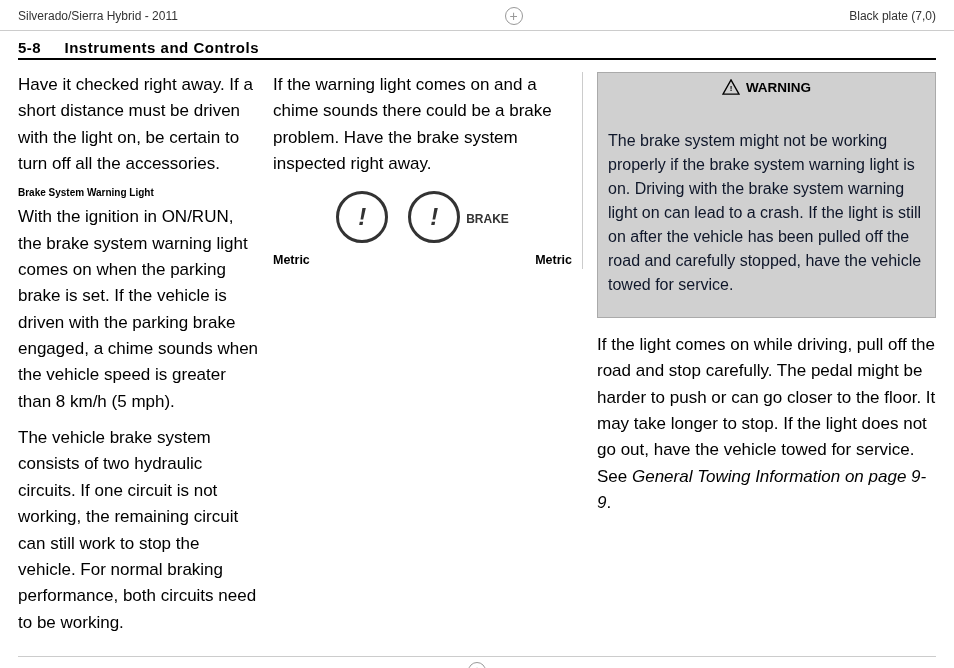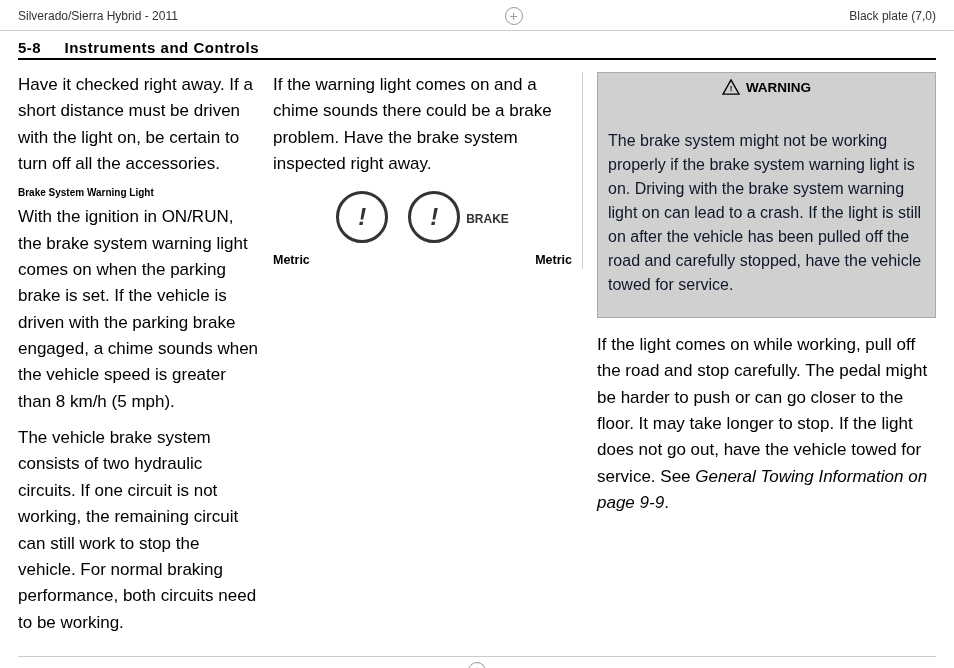--- a/index.html
+++ b/index.html
@@ -310,21 +310,21 @@
                 <polygon points="10,1 19,17 1,17" fill="none" stroke="#000" stroke-width="1.5"></polygon>
                 <text x="10" y="14" text-anchor="middle" font-size="9" font-weight="bold" fill="#000">!</text>
               </svg>
             </div>
             <span>WARNING</span>
           </div>
           <p class="warning-text">The brake system might not be working properly if the brake system warning light is on. Driving with the brake system warning light on can lead to a crash. If the light is still on after the vehicle has been pulled off the road and carefully stopped, have the vehicle towed for service.</p>
         </div>
 
         <p>
-          <span>If the light comes on while working, pull off the road and stop carefully. The pedal might be harder to push or can go closer to the floor. It may take longer to stop. If the light does not go out, have the vehicle towed for service. See </span><span class="italic-text">General Towing Information on page 9-9</span><span>.</span>
+          <span>If the light comes on while driving, pull off the road and stop carefully. The pedal might be harder to push or can go closer to the floor. It may take longer to stop. If the light does not go out, have the vehicle towed for service. See </span><span class="italic-text">General Towing Information on page 9-9</span><span>.</span>
         </p>
 
       </div>
     </div>
 
   </div>
 
   <div class="bottom-bar">
     <div class="crosshair"></div>
   </div>

